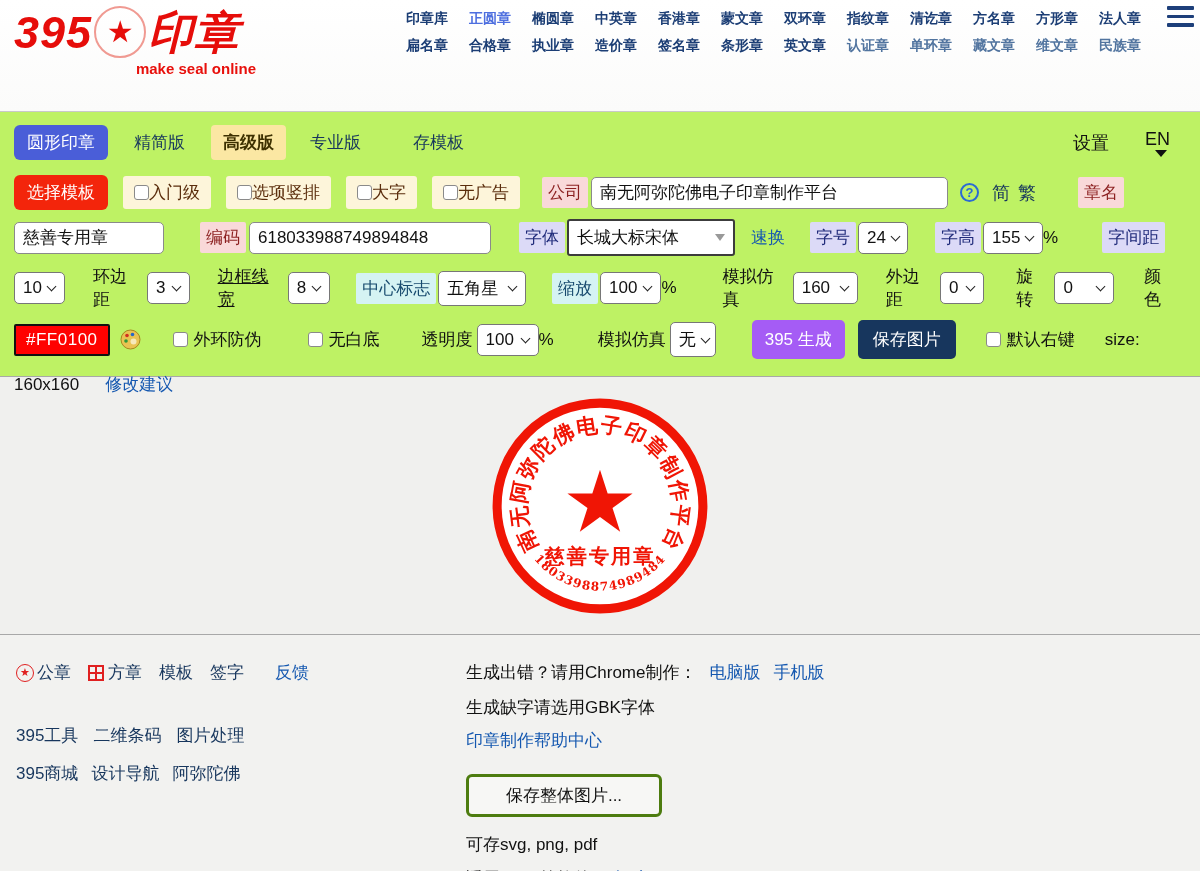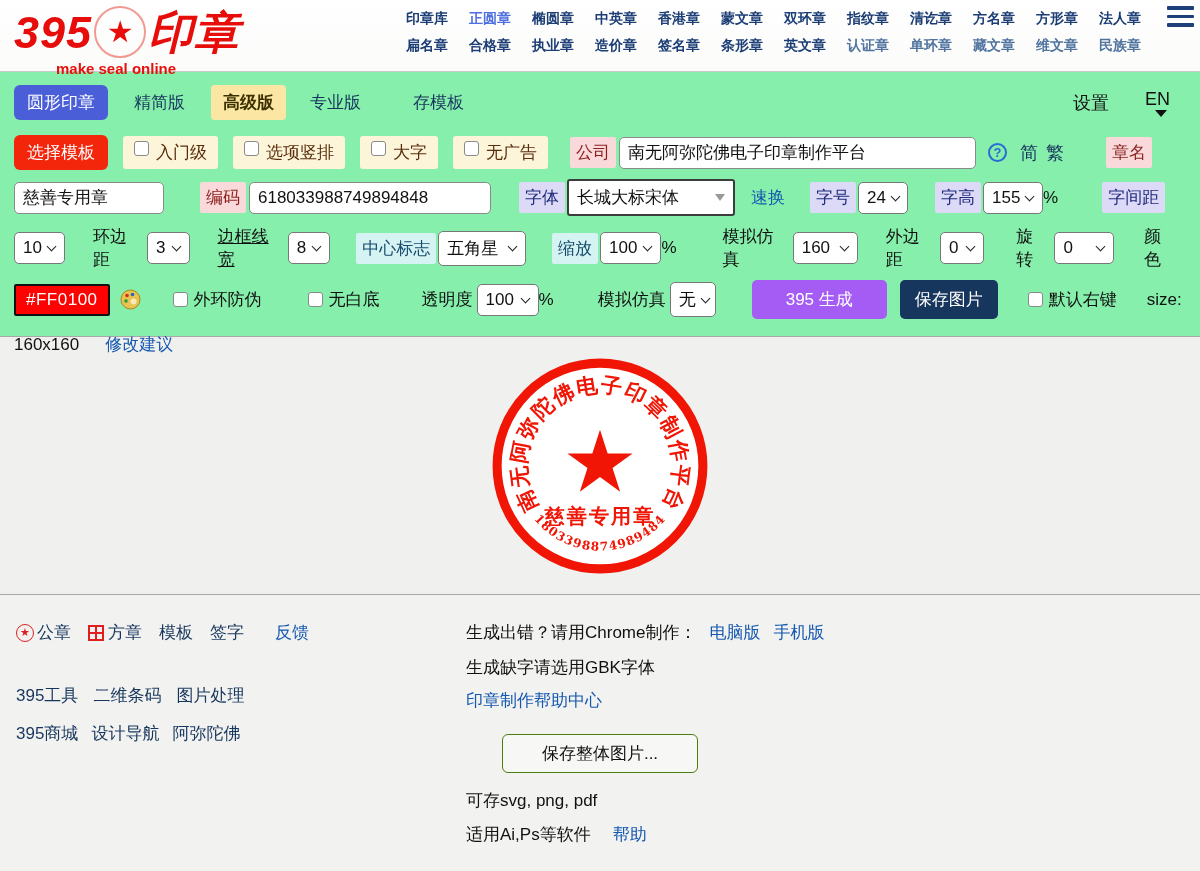--- a/index.html
+++ b/index.html
@@ -6,25 +6,26 @@
   html,body { width: 1200px; height: 871px; }
   body {
     font-family: "Liberation Sans", sans-serif;
     background: #f2f2f0;
     color: #111;
     font-size: 17px;
     overflow: hidden;
   }
   
   .header {
-    height: 72px;
+    height: 112px;
     background: linear-gradient(#ffffff, #fbfbfa);
     border-bottom: 1px solid #c9c9c9;
     display: flex;
     align-items: flex-start;
+    text-align: right;
   }
   .logo-area { margin: 6px 0 0 14px; width: 242px; }
   .logo-line { display: flex; align-items: center; }
   .logo-num, .logo-word {
     color: #e60d0a; font-weight: bold; font-style: italic;
     font-size: 45px; letter-spacing: 1px; line-height: 1;
   }
   .logo-star-wrap {
     width: 52px; height: 52px; border: 2px solid #f09a92; border-radius: 50%;
     display: flex; align-items: center; justify-content: center;
@@ -33,32 +34,32 @@
   .logo-star { color: #e60d0a; font-size: 30px; line-height: 1; }
   .logo-tagline { color: #e8100c; font-weight: bold; font-size: 15px; margin: 2px 0 0 42px; }
   .nav-area { display: flex; margin: 10px 16px 0 auto; gap: 21px; }
   .nav-col { display: flex; flex-direction: column; gap: 9px; }
   .nav-link { color: #1c3e75; font-weight: bold; font-size: 14px; cursor: pointer; white-space: nowrap; }
   .nav-link.active { color: #4e6fdf; }
   .nav-link.muted { color: #51749f; }
   .hamburger { margin: 6px 6px 0 10px; cursor: pointer; }
   .hamburger .bar { width: 27px; height: 3.5px; background: #1d3f7a; margin-bottom: 5px; border-radius: 1px; }
   
-  .toolbar { height: 264px; padding: 13px 0 0 14px; background: #86efac; }
+  .toolbar { height: 264px; padding: 13px 0 0 14px; background: #bef264; }
   .trow { display: flex; align-items: center; }
   .btn { border-radius: 6px; padding: 6px 13px; color: #fff; cursor: pointer; white-space: nowrap; }
   .btn-blue { background: #4a5ed8; }
   .btn-red { background: #f3250b; }
-  .btn-purple { background: #a55cf5; padding: 8px 34px; border-radius: 5px; }
+  .btn-purple { background: #a55cf5; padding: 8px 13px; border-radius: 5px; }
   .btn-navy { background: #17365d; padding: 8px 15px; border-radius: 5px; }
   .plainlink { color: #17365d; cursor: pointer; white-space: nowrap; }
   .chip-yellow { background: #fbe7a3; color: #3d3000; font-weight: bold; padding: 6px 12px; border-radius: 4px; cursor: pointer; }
   .chip-cream {
     background: #fdf5da; color: #5a2d0c; padding: 5px 11px; border-radius: 3px;
-    display: inline-flex; gap: 7px; cursor: pointer; white-space: nowrap;
+    display: inline-flex; align-items: center; cursor: pointer; white-space: nowrap;
   }
   .checkbox {
     width: 15px; height: 15px; background: #fff; border: 1.5px solid #8a8a8a;
     border-radius: 3px; flex: none; cursor: pointer;
   }
   .label-pink { background: #f9d9d9; color: #8b1f1f; padding: 4px 6px; border-radius: 2px; white-space: nowrap; }
   .label-lav  { background: #dcdaf7; color: #1f2a7a; padding: 4px 6px; border-radius: 2px; white-space: nowrap; cursor: pointer; }
   .label-cyan { background: #d5f3f3; color: #174a6e; padding: 4px 6px; border-radius: 2px; white-space: nowrap; }
   .tinput {
     background: #fff; border: 1px solid #8a8a8a; border-radius: 5px;
@@ -105,22 +106,22 @@
   .icon-grid {
     width: 16px; height: 16px; border: 2px solid #e02020; position: relative; flex: none; margin-right: 4px;
   }
   .icon-grid::before { content: ""; position: absolute; left: 0; right: 0; top: 5px; height: 2px; background: #e02020; }
   .icon-grid::after  { content: ""; position: absolute; top: 0; bottom: 0; left: 5px; width: 2px; background: #e02020; }
   .donate-btn {
     border: 1.5px solid #9aa7c7; border-radius: 18px; padding: 6px 26px;
     background: #fdfdfc; color: #17365d; cursor: pointer; white-space: nowrap;
   }
   .save-all-btn {
-    border: 1px solid #4d7c0f; border-radius: 6px; padding: 7px 8px; width: 196px; text-align: center;
-    background: #f7f7f5; color: #111; cursor: pointer; margin-left: 36px;
+    border: 3px solid #4d7c0f; border-radius: 6px; padding: 7px 8px; width: 196px; text-align: center;
+    background: #f7f7f5; color: #111; cursor: pointer;
   }
   .palette-icon { cursor: pointer; flex: none; }
 </style>
 </head>
 <body>
 
 <div class="header">
   <div class="logo-area">
     <div class="logo-line">
       <span class="logo-num">395</span>

